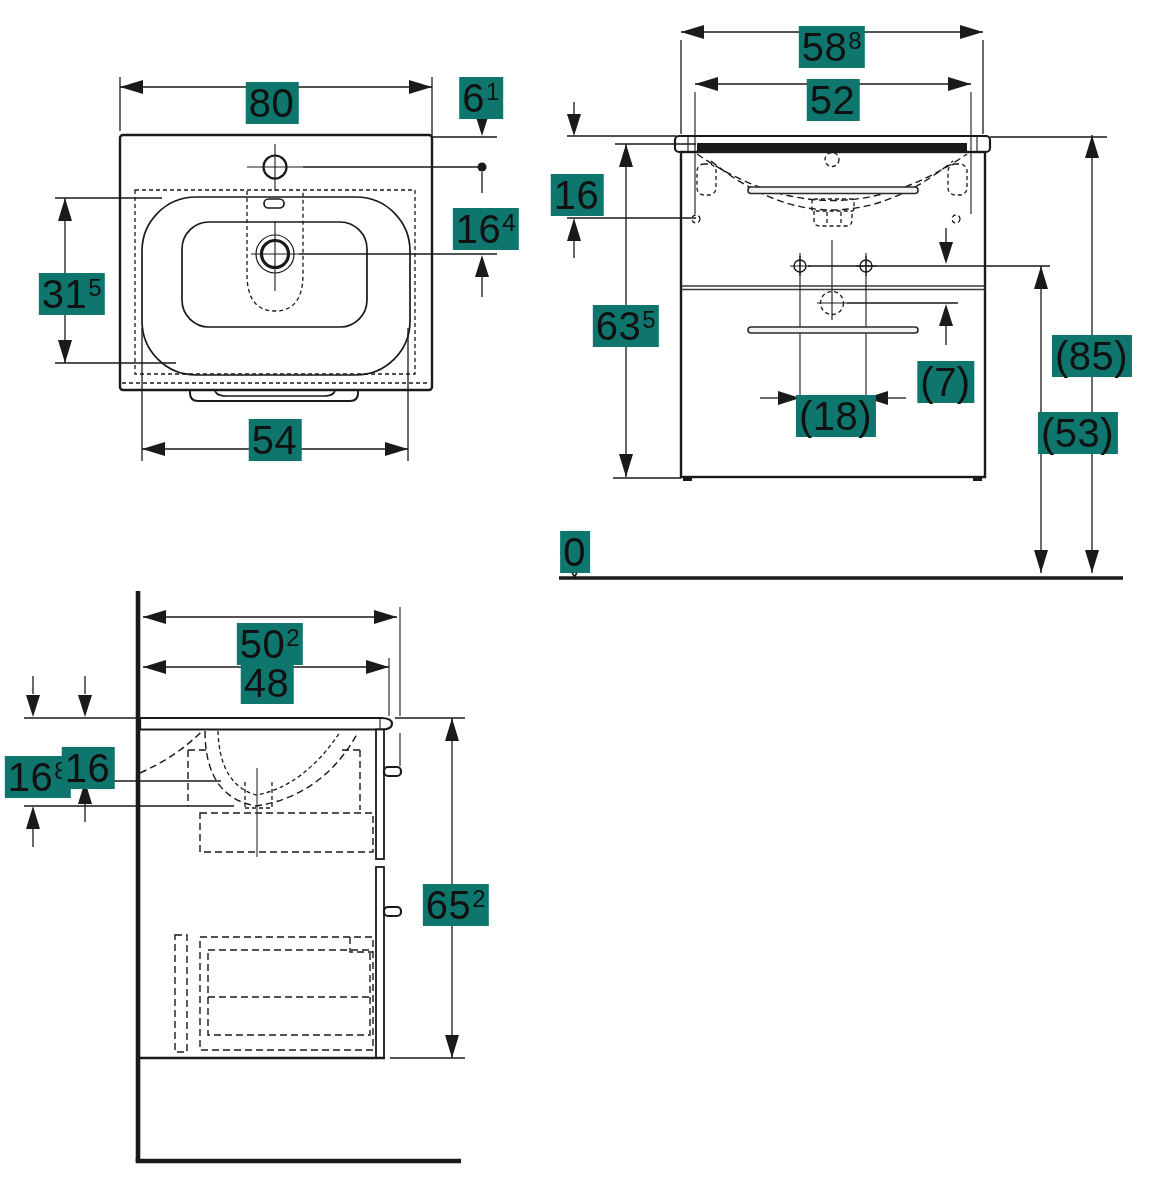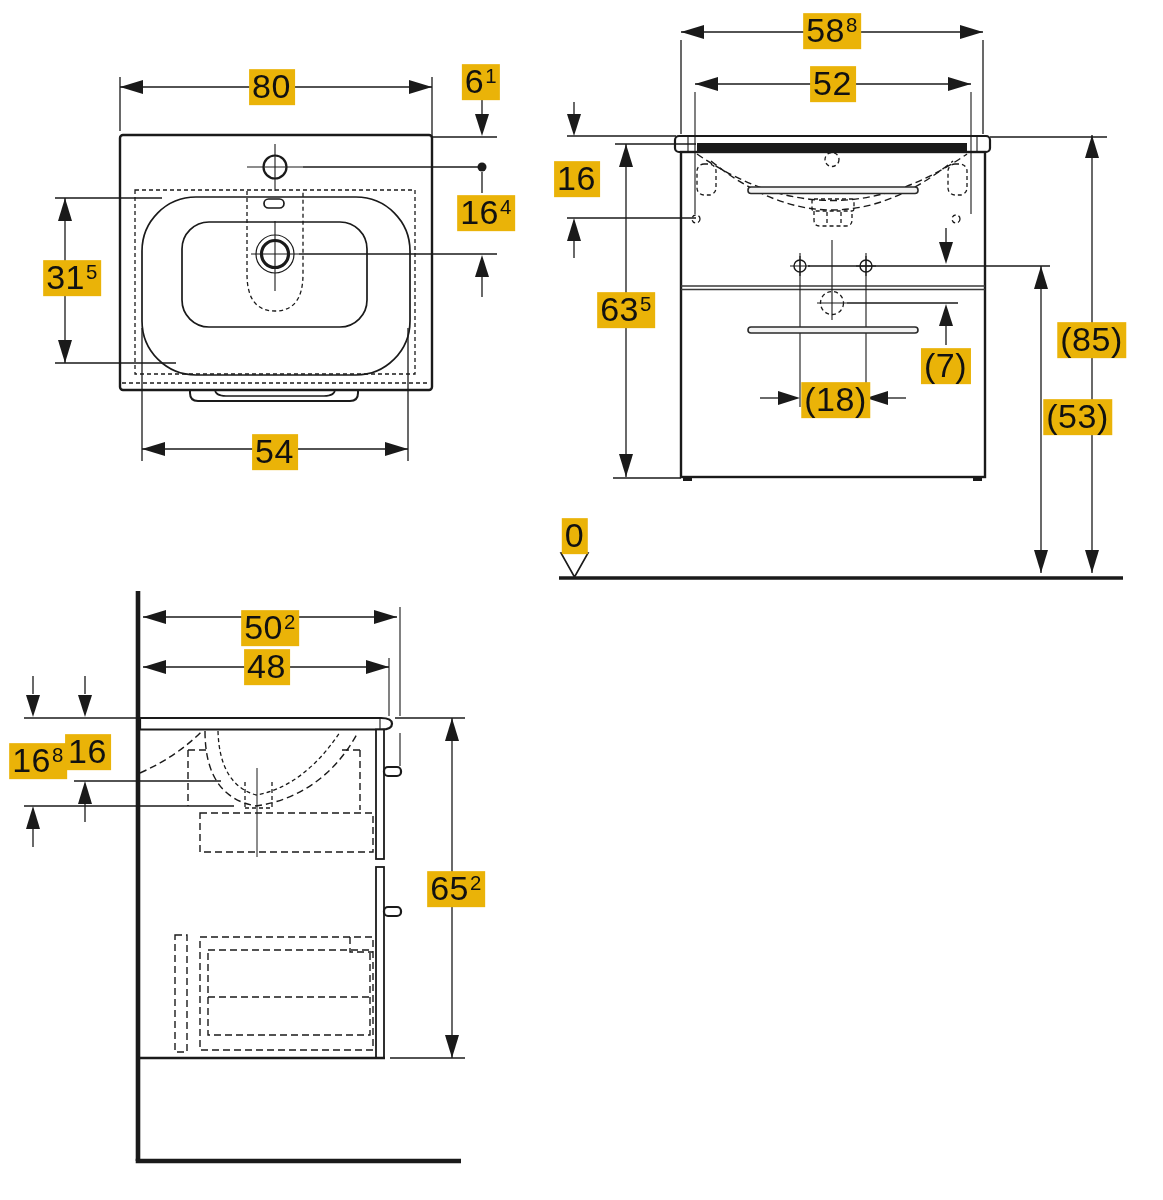--- a/index.html
+++ b/index.html
@@ -7,27 +7,28 @@
     position:relative;
     width:1163px;height:1200px;
     background:#ffffff;
     font-family:"Liberation Sans","DejaVu Sans",sans-serif;
     overflow:hidden;
   }
   #drawing-svg{position:absolute;left:0;top:0;}
   .dim{
     position:absolute;
     transform:translate(-50%,-50%);
-    font-size:34px;
+    font-size:40px;
     color:#111;
-    background:#eab308;
+    background:#0f766e;
     padding:0 3px;
     line-height:1.05;
     white-space:nowrap;
     letter-spacing:0.5px;
+    margin-top:16px;
   }
   .dim .sup{
     display:inline-block;
     font-size:0.6em;
     position:relative;
     top:-0.5em;
     margin-left:1px;
   }
   
   .ln   {stroke:#1a1a1a;fill:none;stroke-width:1.3;}
@@ -266,21 +267,21 @@
         <polygon points="452,718 445,741 459,741" class="arr"></polygon>
         <polygon points="452,1058 445,1035 459,1035" class="arr"></polygon>
       </g>
     </g>
   </svg>
 
   <div class="dim" style="left:272px;top:87px"><span>80</span><span class="sup"></span></div>
   <div class="dim" style="left:481px;top:82px"><span>6</span><span class="sup">1</span></div>
   <div class="dim" style="left:486px;top:213px"><span>16</span><span class="sup">4</span></div>
   <div class="dim" style="left:72px;top:278px"><span>31</span><span class="sup">5</span></div>
-  <div class="dim" style="left:275px;top:452px"><span>54</span><span class="sup"></span></div>
+  <div class="dim" style="left:275px;top:424px"><span>54</span><span class="sup"></span></div>
 
   <div class="dim" style="left:832px;top:31px"><span>58</span><span class="sup">8</span></div>
   <div class="dim" style="left:833px;top:84px"><span>52</span><span class="sup"></span></div>
   <div class="dim" style="left:577px;top:179px"><span>16</span><span class="sup"></span></div>
   <div class="dim" style="left:626px;top:310px"><span>63</span><span class="sup">5</span></div>
   <div class="dim" style="left:946px;top:366px"><span>(7)</span><span class="sup"></span></div>
   <div class="dim" style="left:836px;top:400px"><span>(18)</span><span class="sup"></span></div>
   <div class="dim" style="left:1078px;top:417px"><span>(53)</span><span class="sup"></span></div>
   <div class="dim" style="left:1092px;top:340px"><span>(85)</span><span class="sup"></span></div>
   <div class="dim" style="left:575px;top:536px"><span>0</span><span class="sup"></span></div>

